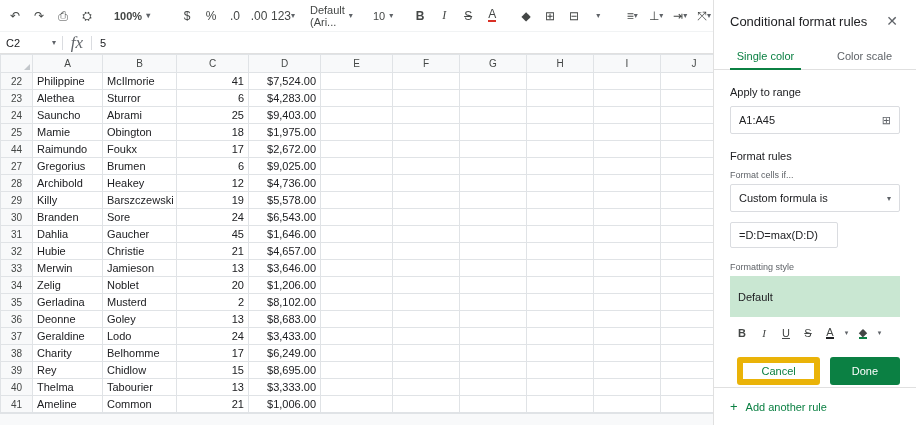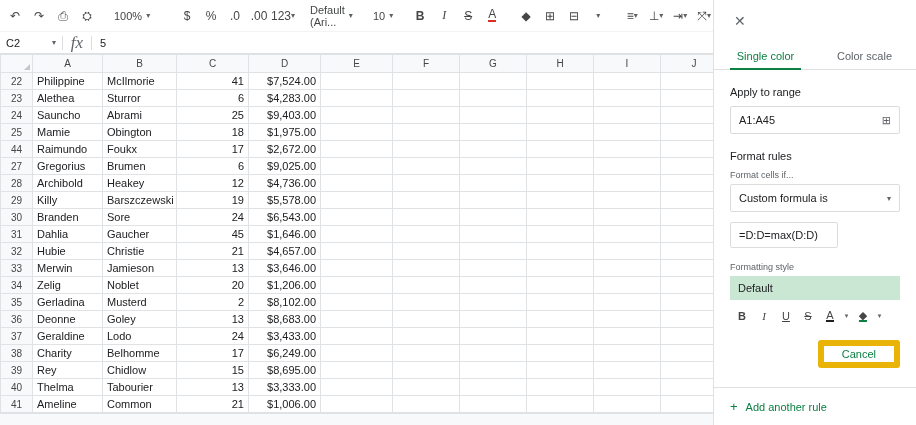--- a/index.html
+++ b/index.html
@@ -52,21 +52,21 @@
   }
   .zoom-box, .font-box, .size-box {
     height: 22px;
     display: flex;
     align-items: center;
     gap: 4px;
     padding: 0 4px;
     font-size: 11px;
     border-radius: 3px;
   }
-  .zoom-box { min-width: 54px; }
+  .zoom-box { min-width: 54px; font-weight: bold; }
   .font-box { width: 78px; justify-content: space-between; }
   .size-box { width: 46px; justify-content: space-between; }
   .caret { font-size: 8px; color: #5f6368; }
   .tb-spacer { flex: 1; }
   .underline-red { border-bottom: 2px solid #d93025; line-height: 0.95; }
   .formula-bar {
     height: 22px;
     display: flex;
     align-items: center;
     font-size: 11px;
@@ -256,21 +256,21 @@
     border-radius: 2px;
     display: flex;
     align-items: center;
     padding: 0 8px;
     font-size: 11px;
     color: #202124;
     width: 108px;
     margin-bottom: 14px;
   }
   .style-preview {
-    height: 24px;
+    height: 41px;
     background: #c9e7d2;
     display: flex;
     align-items: center;
     padding: 0 8px;
     font-size: 11px;
     color: #202124;
     margin-bottom: 6px;
   }
   .style-tools {
     display: flex;
@@ -722,20 +722,21 @@
               <td></td>
             </tr>
           </tbody>
       </table>
     </div>
     <div class="bottom-strip"></div>
   </div>
 
   <div class="sidebar">
     <div class="sb-header">
+      <div class="sb-title">Conditional format rules</div>
       <div class="sb-close">✕</div>
     </div>
 
     <div class="sb-tabs">
       <div class="sb-tab active">Single color</div>
       <div class="sb-tab">Color scale</div>
     </div>
 
     <div class="sb-body">
       <div class="sb-section-title">Apply to range</div>
@@ -764,20 +765,21 @@
         </div>
         <div class="st-btn mini-caret">▾</div>
         <div class="st-btn">
           <span class="fill-under">◆</span>
         </div>
         <div class="st-btn mini-caret">▾</div>
       </div>
 
       <div class="btn-row">
         <div class="btn btn-cancel">Cancel</div>
+        <div class="btn btn-done">Done</div>
       </div>
     </div>
 
     <div class="sb-footer">
       <div class="add-rule">
         <span class="plus">+</span>
         <span>Add another rule</span>
       </div>
     </div>
   </div>

